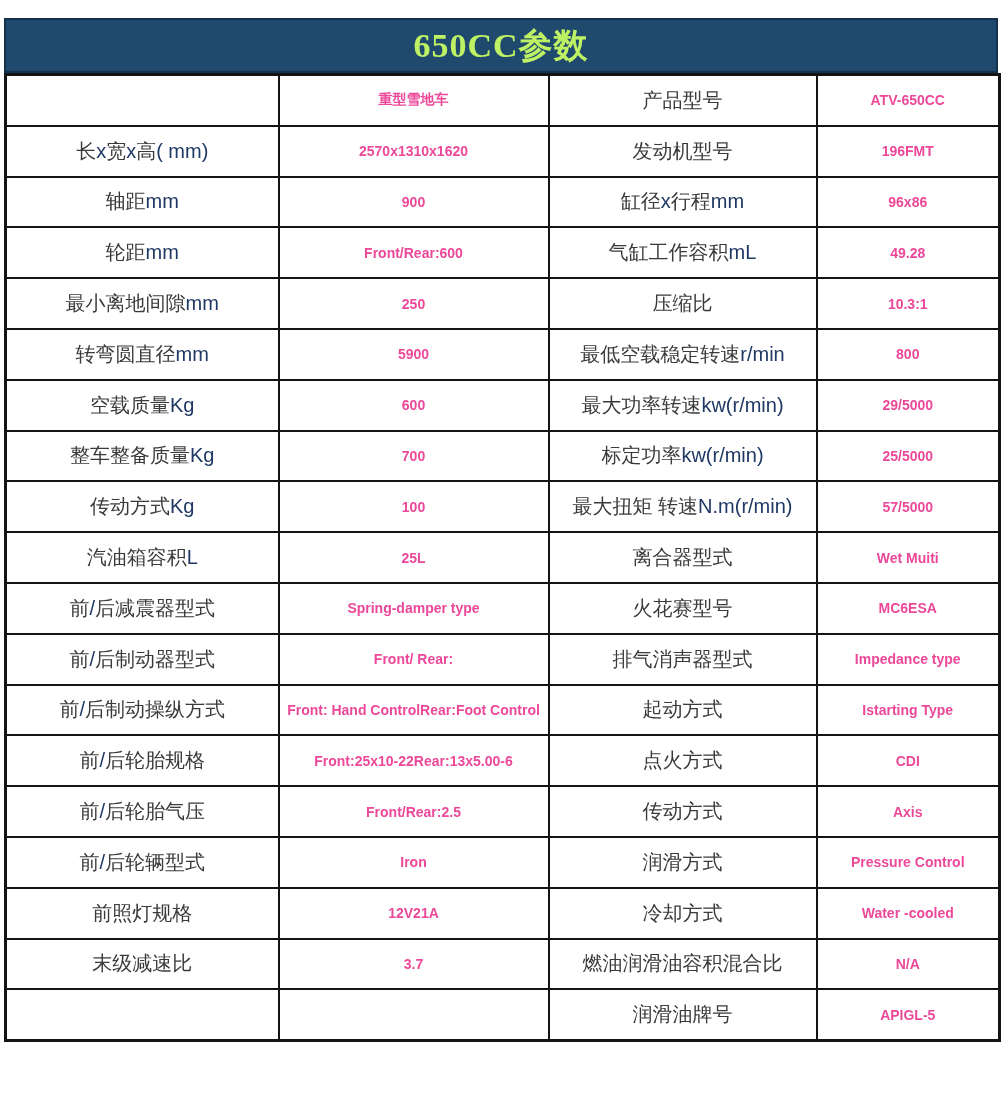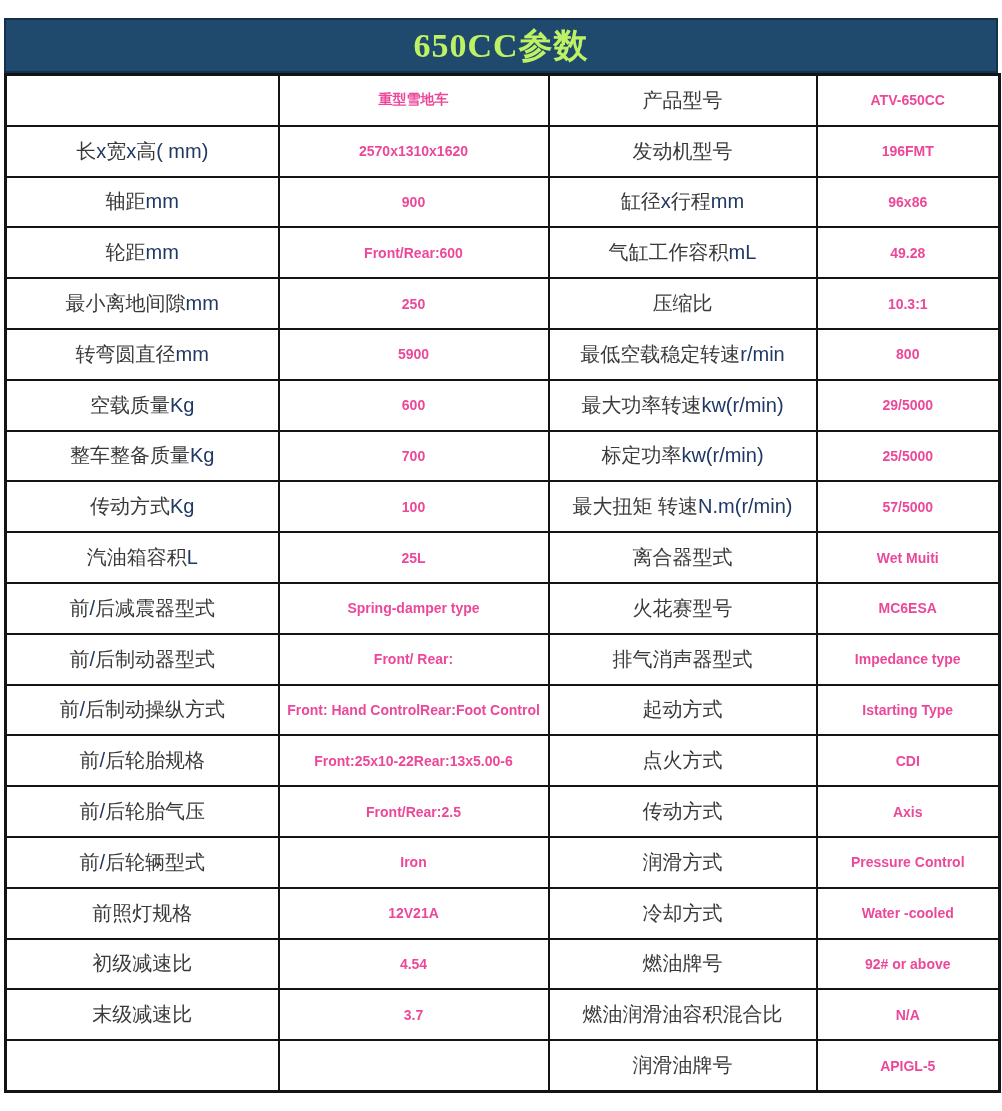--- a/index.html
+++ b/index.html
@@ -175,26 +175,20 @@
           <td class="row-label"><span class="cell-text"><span>润滑方式</span></span></td>
           <td class="row-value"><span class="cell-text">Pressure Control</span></td>
         </tr>
         <tr>
           <td class="row-label"><span class="cell-text"><span>前照灯规格</span></span></td>
           <td class="row-value"><span class="cell-text">12V21A</span></td>
           <td class="row-label"><span class="cell-text"><span>冷却方式</span></span></td>
           <td class="row-value"><span class="cell-text">Water -cooled</span></td>
         </tr>
         <tr>
-          <td class="row-label"><span class="cell-text"><span>初级减速比</span></span></td>
-          <td class="row-value"><span class="cell-text">4.54</span></td>
-          <td class="row-label"><span class="cell-text"><span>燃油牌号</span></span></td>
-          <td class="row-value"><span class="cell-text">92# or above</span></td>
-        </tr>
-        <tr>
           <td class="row-label"><span class="cell-text"><span>末级减速比</span></span></td>
           <td class="row-value"><span class="cell-text">3.7</span></td>
           <td class="row-label"><span class="cell-text"><span>燃油润滑油容积混合比</span></span></td>
           <td class="row-value"><span class="cell-text">N/A</span></td>
         </tr>
         <tr>
           <td class="row-label"><span class="cell-text"></span></td>
           <td class="row-value"><span class="cell-text"></span></td>
           <td class="row-label"><span class="cell-text"><span>润滑油牌号</span></span></td>
           <td class="row-value"><span class="cell-text">APIGL-5</span></td>

